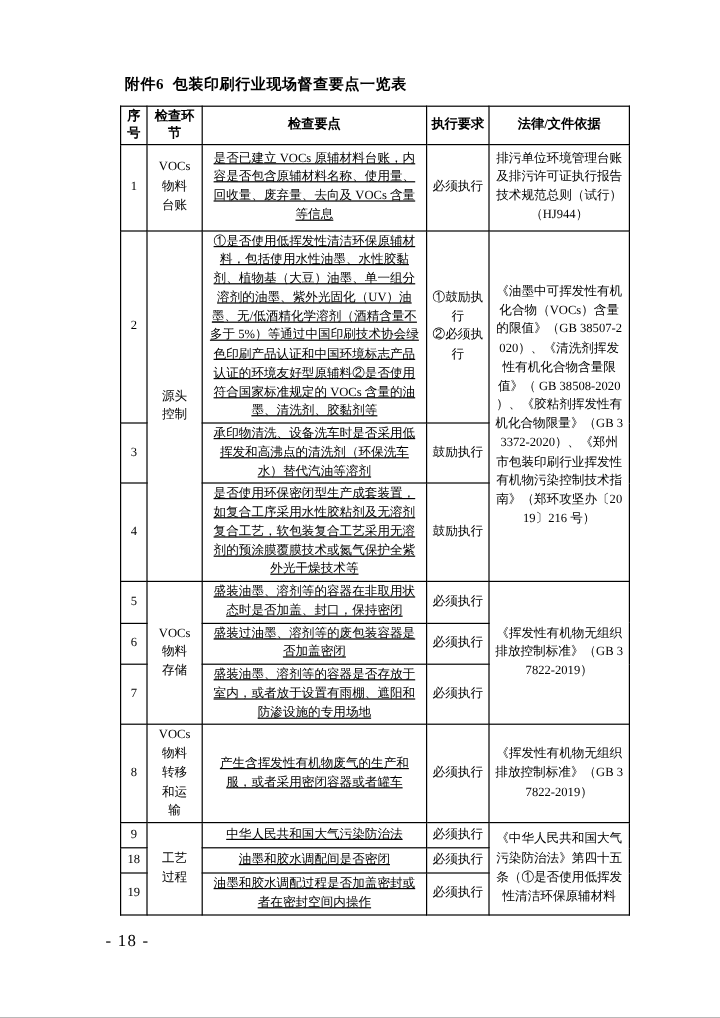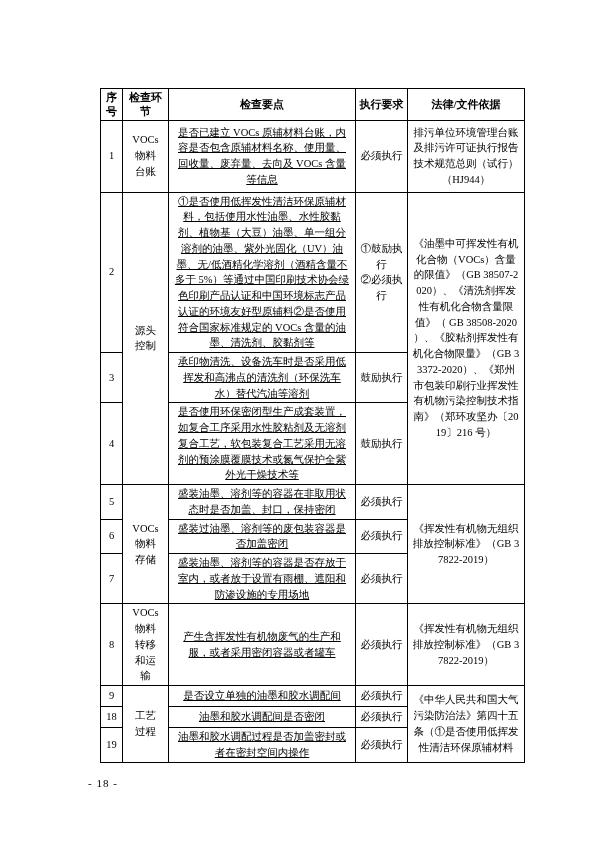--- a/index.html
+++ b/index.html
@@ -44,29 +44,30 @@
     font-size:11px;
     line-height:1.3;
     padding:1px 2px;
   }
   td.cell-point { padding:1px 4px;text-decoration:underline; }
   td.cell-basis { line-height:18px;margin-left:24px; }
   td.cell-no, td.cell-stage { line-height:1.45;margin-left:10px; }
   .page-number {
     position:absolute;
     left:88px; top:777px;
-    font-size:11px;
+    font-size:14px;
     letter-spacing:1px;
   }
 </style>
 </head>
 <body>
 
 <div class="page">
 
+  <div class="doc-title">附件6  包装印刷行业现场督查要点一览表</div>
 
   <table class="supervision">
     <colgroup>
       <col style="width:22px">
       <col style="width:46px">
       <col style="width:187px">
       <col style="width:52px">
       <col style="width:117px">
     </colgroup>
     <tbody>
@@ -141,21 +142,21 @@
 输</td>
         <td class="cell-point">产生含挥发性有机物废气的生产和服，或者采用密闭容器或者罐车</td>
         <td class="cell-requirement">必须执行</td>
         <td class="cell-basis">《挥发性有机物无组织排放控制标准》（GB 37822-2019）</td>
       </tr>
 
       <tr style="height:21px">
         <td class="cell-no">9</td>
         <td class="cell-stage" rowspan="3">工艺
 过程</td>
-        <td class="cell-point">是否设立单独的油墨和胶水调配间</td>
+        <td class="cell-point">中华人民共和国大气污染防治法</td>
         <td class="cell-requirement">必须执行</td>
         <td class="cell-basis" rowspan="3">《中华人民共和国大气污染防治法》第四十五条（①是否使用低挥发性清洁环保原辅材料</td>
       </tr>
 
       <tr style="height:21px">
         <td class="cell-no">18</td>
         <td class="cell-point">油墨和胶水调配间是否密闭</td>
         <td class="cell-requirement">必须执行</td>
       </tr>
 

